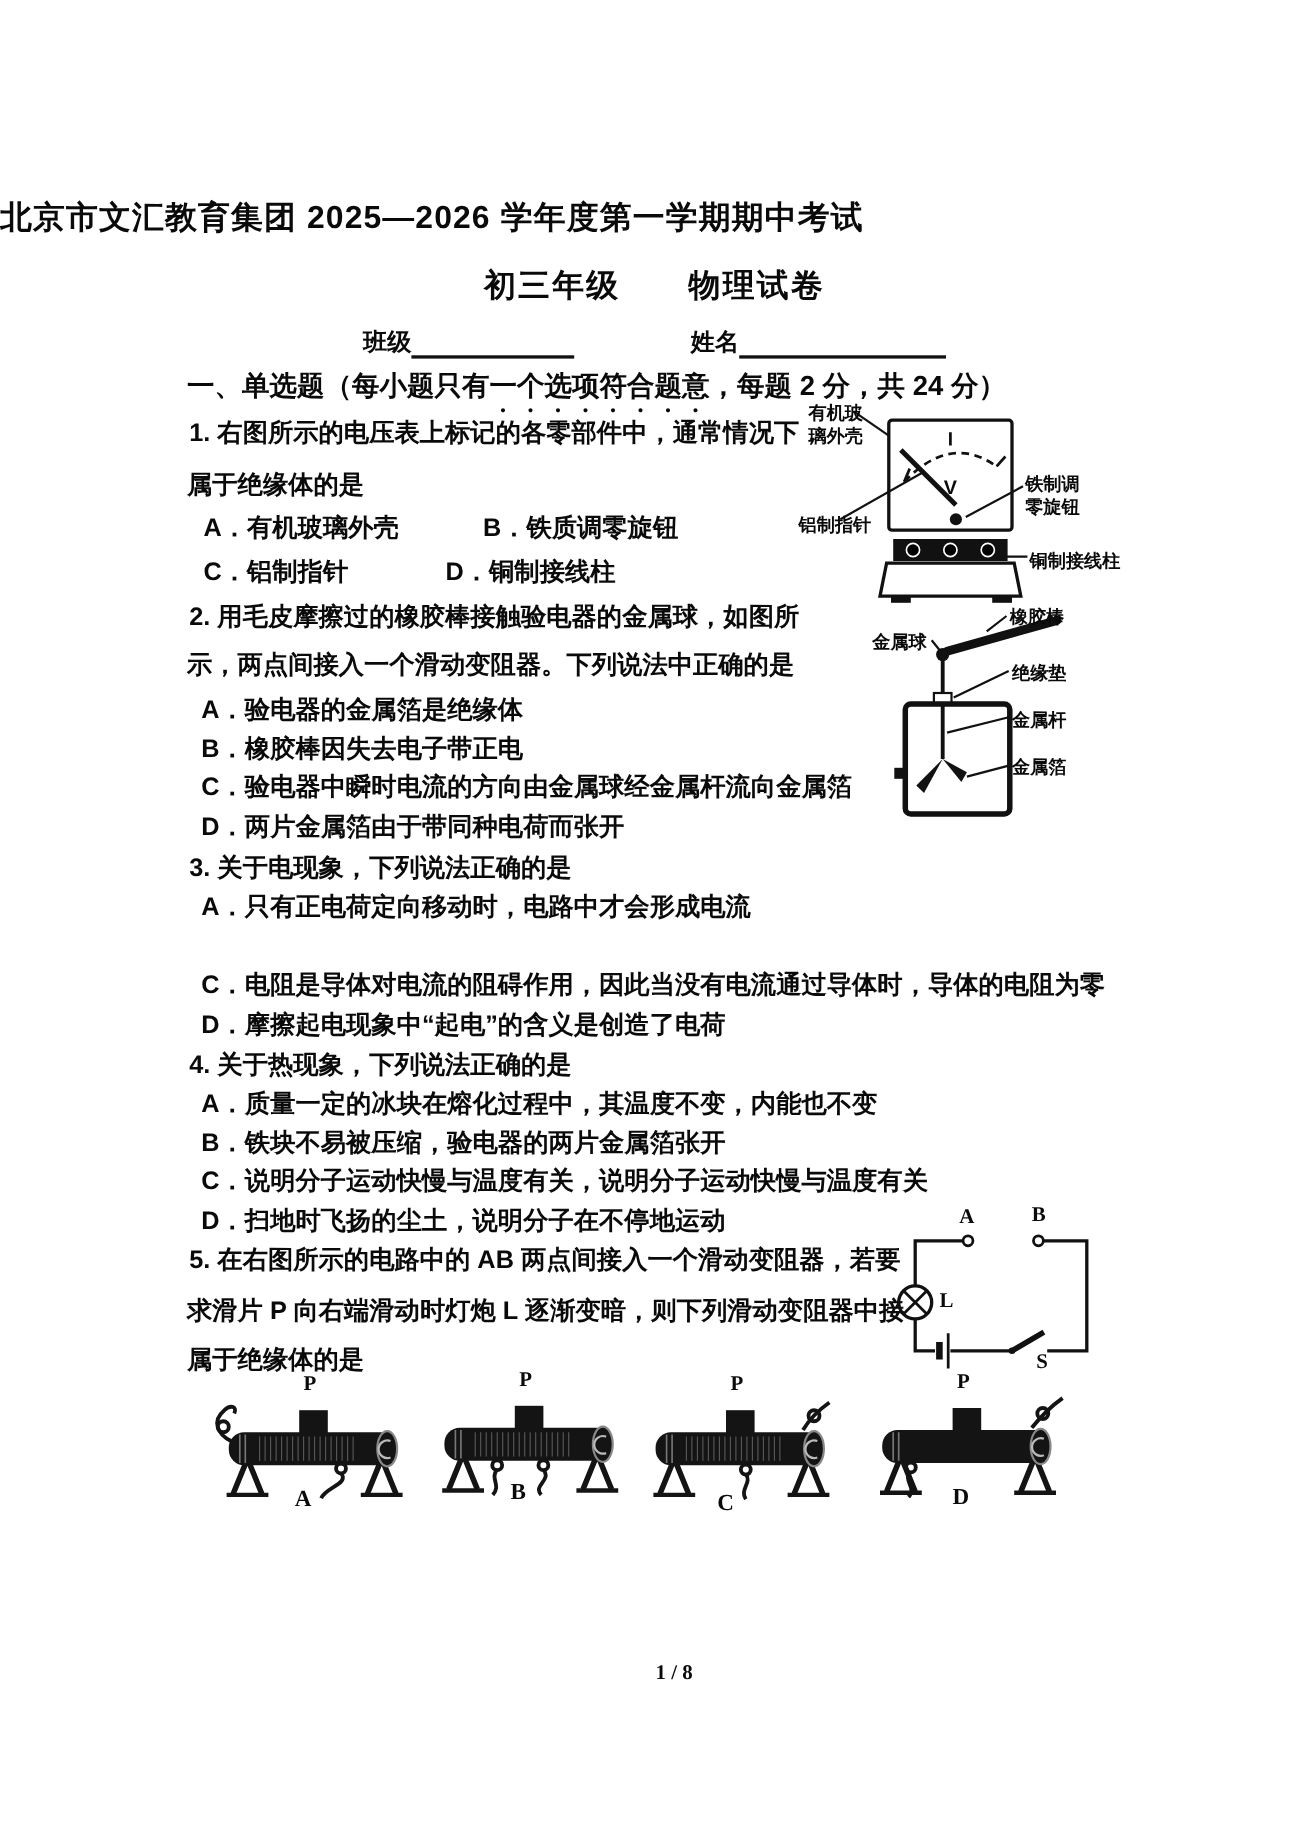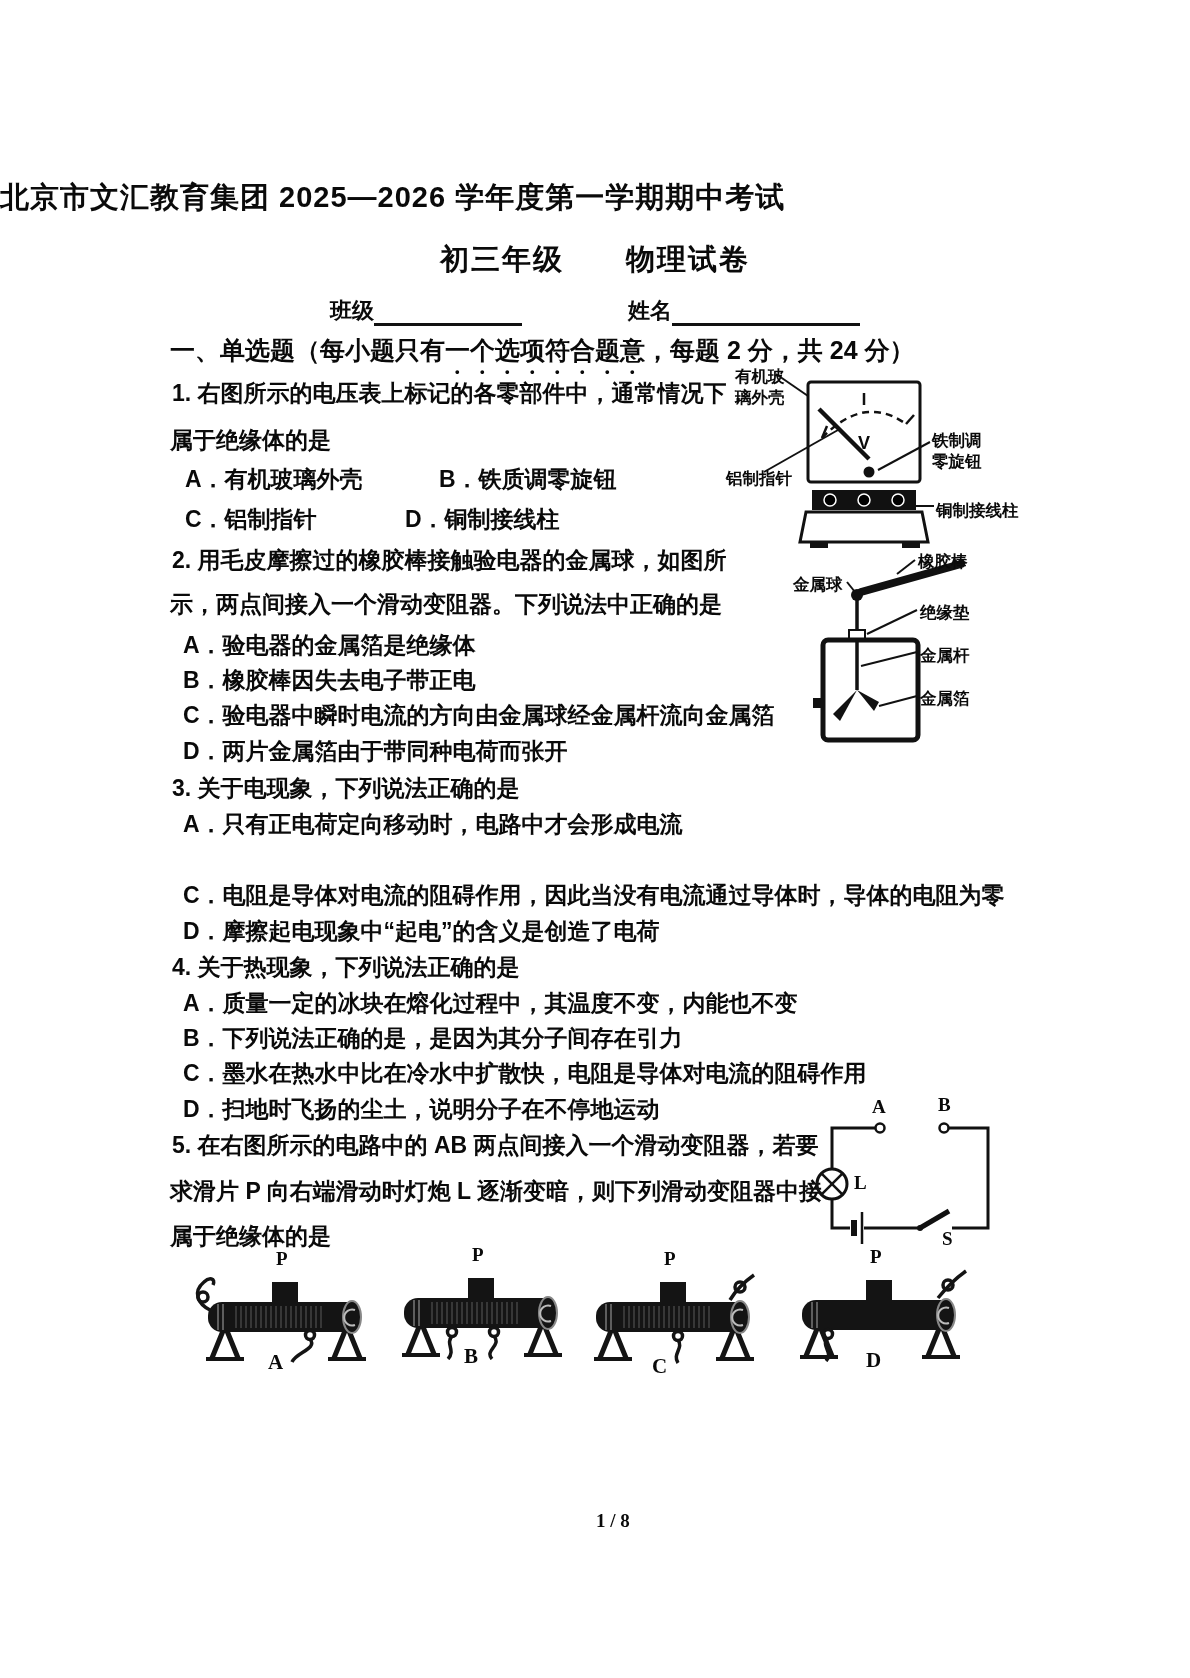--- a/index.html
+++ b/index.html
@@ -113,22 +113,22 @@
   <div class="figlab nowrap" style="left:920px;top:645px;">金属杆</div>
   <div class="figlab nowrap" style="left:920px;top:688px;">金属箔</div>
 
   <div class="ln" style="left:172px;top:776px;">3. 关于电现象，下列说法正确的是</div>
   <div class="ln" style="left:183px;top:812px;">A．只有正电荷定向移动时，电路中才会形成电流</div>
   <div class="ln" style="left:183px;top:883px;">C．电阻是导体对电流的阻碍作用，因此当没有电流通过导体时，导体的电阻为零</div>
   <div class="ln" style="left:183px;top:919px;">D．摩擦起电现象中“起电”的含义是创造了电荷</div>
 
   <div class="ln" style="left:172px;top:955px;">4. 关于热现象，下列说法正确的是</div>
   <div class="ln" style="left:183px;top:991px;">A．质量一定的冰块在熔化过程中，其温度不变，内能也不变</div>
-  <div class="ln" style="left:183px;top:1026px;">B．下列说法正确的是，是因为其分子间存在引力</div>
-  <div class="ln" style="left:183px;top:1061px;">C．墨水在热水中比在冷水中扩散快，电阻是导体对电流的阻碍作用</div>
+  <div class="ln" style="left:183px;top:1026px;">B．铁块不易被压缩，验电器的两片金属箔张开</div>
+  <div class="ln" style="left:183px;top:1061px;">C．说明分子运动快慢与温度有关，说明分子运动快慢与温度有关</div>
   <div class="ln" style="left:183px;top:1097px;">D．扫地时飞扬的尘土，说明分子在不停地运动</div>
 
   <div class="ln" style="left:172px;top:1133px;">5. 在右图所示的电路中的 AB 两点间接入一个滑动变阻器，若要</div>
   <div class="ln" style="left:170px;top:1179px;">求滑片 P 向右端滑动时灯炮 L 逐渐变暗，则下列滑动变阻器中接</div>
   <div class="ln" style="left:170px;top:1224px;">属于绝缘体的是</div>
 
   <svg class="abs" style="left:792px;top:1094px;" width="215" height="152" viewBox="0 0 215 152">
     <g stroke="#111" stroke-width="3" fill="none">
       <path d="M84,34 H40 V75"></path>
       <circle cx="40" cy="90" r="15"></circle>

